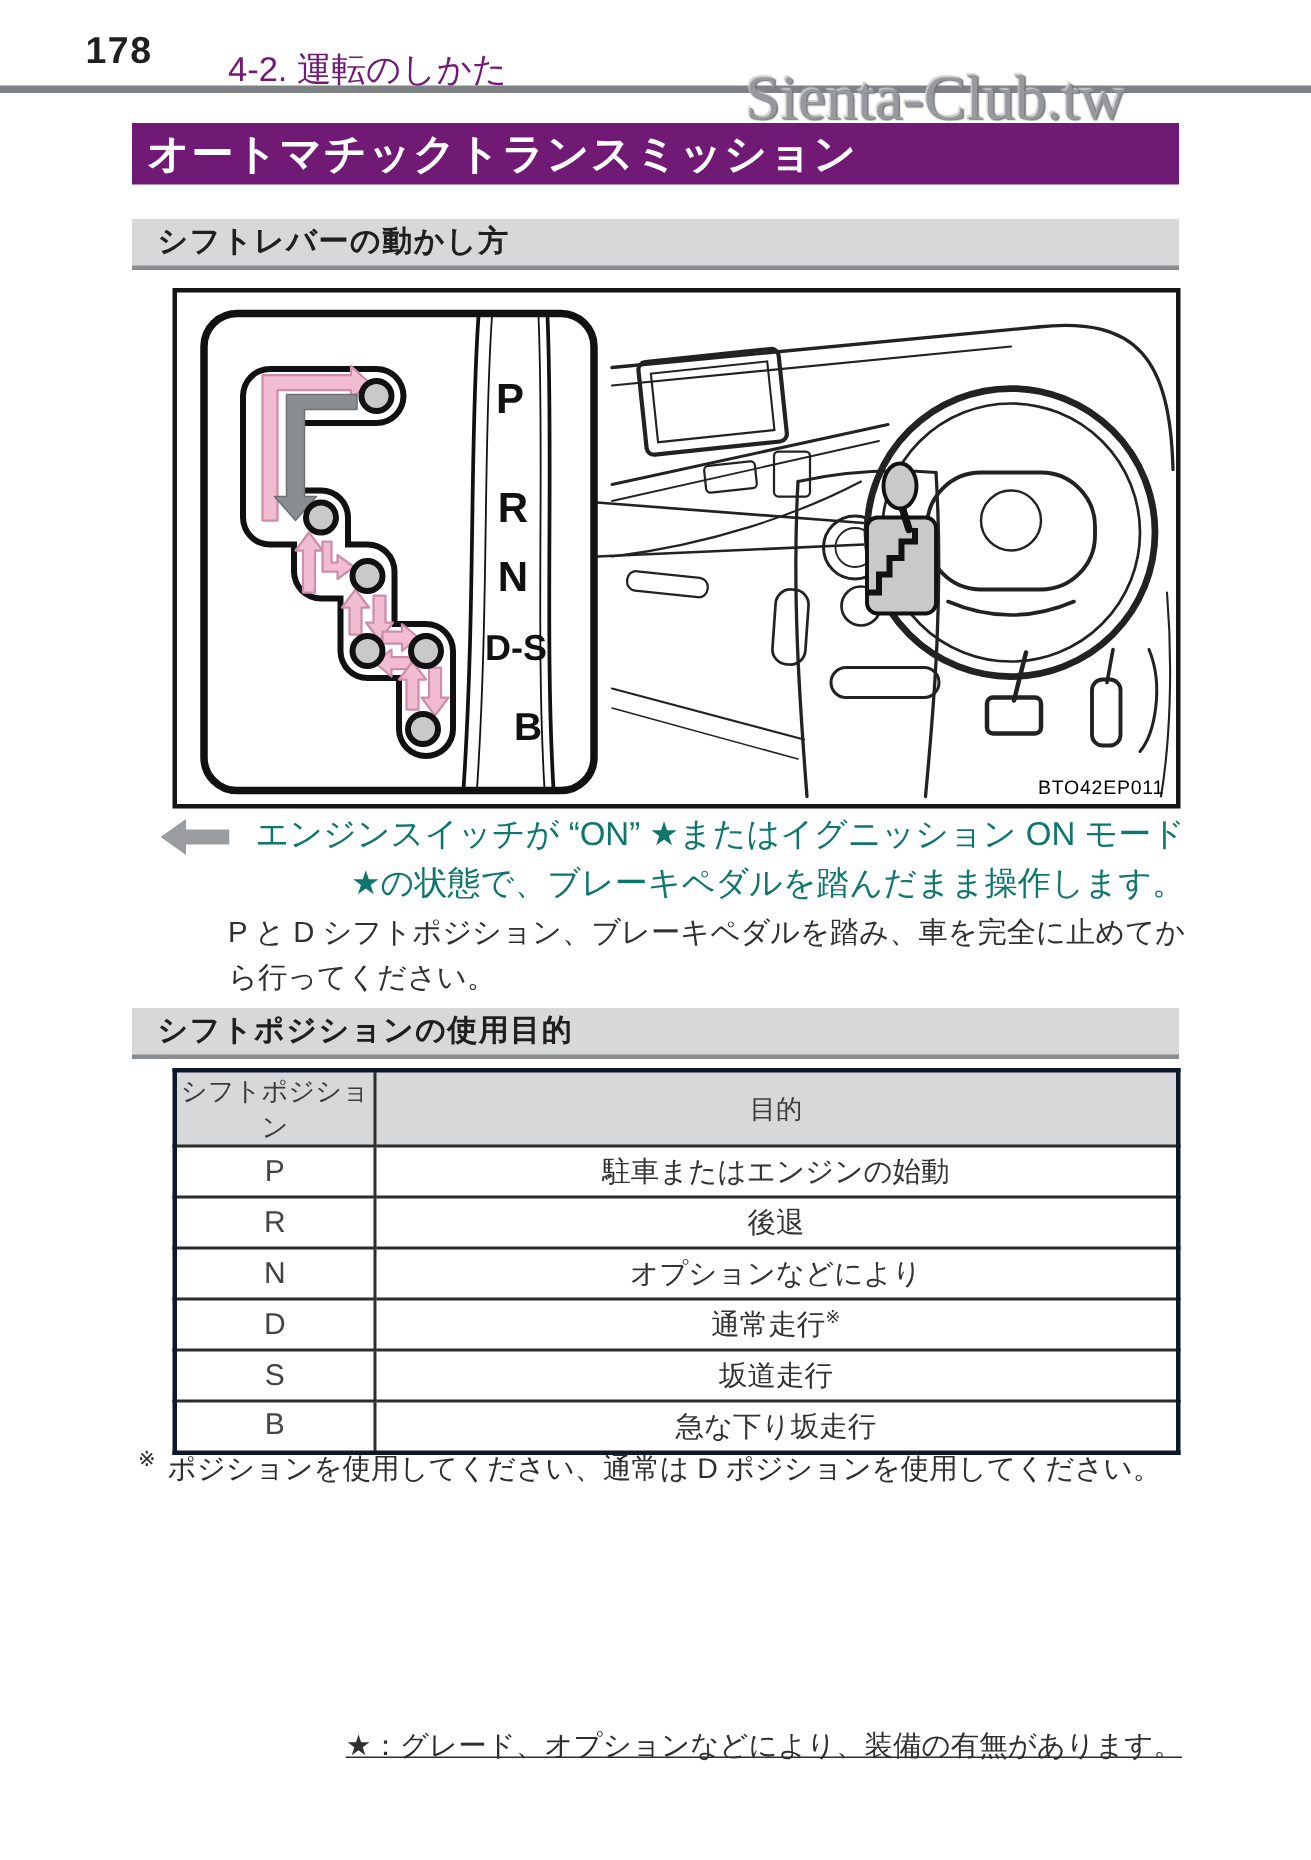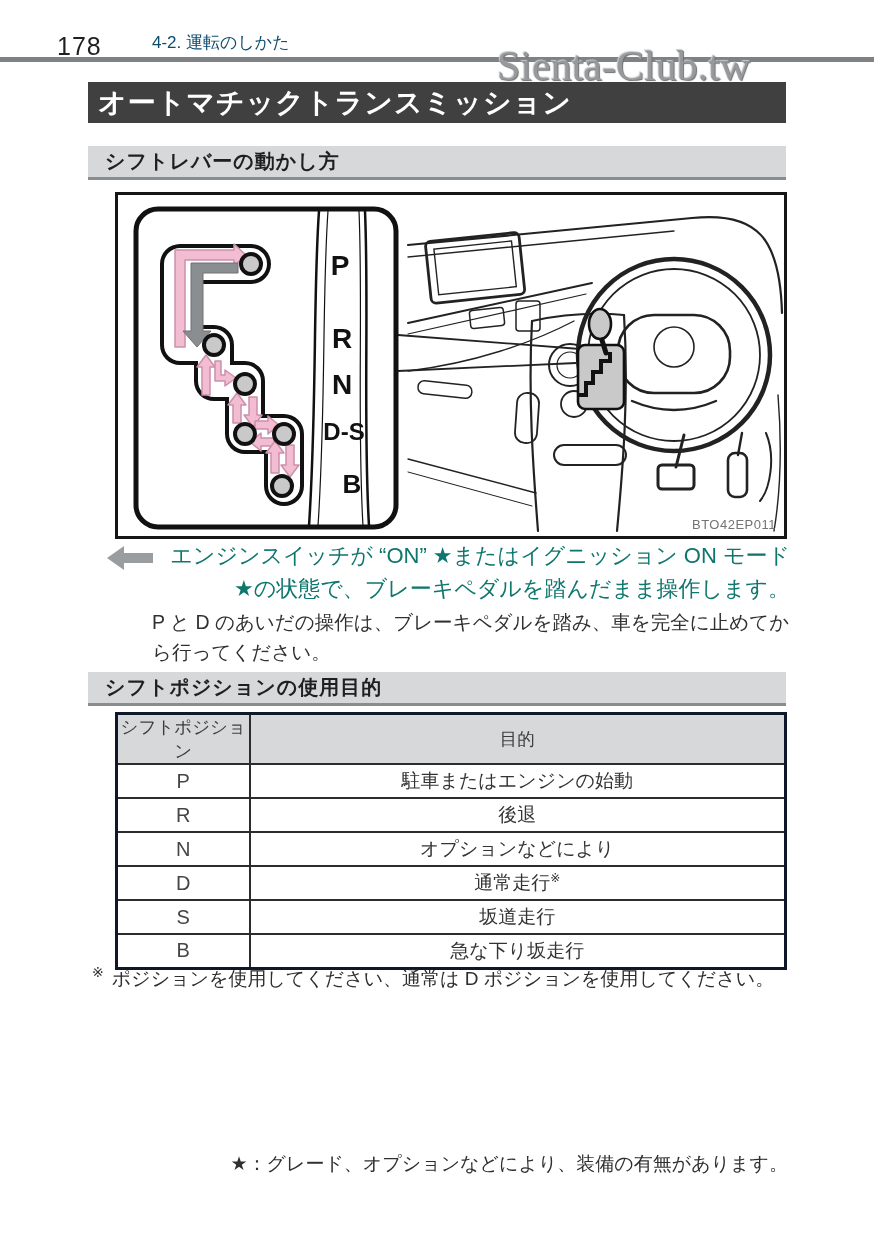--- a/index.html
+++ b/index.html
@@ -1,59 +1,59 @@
 <!DOCTYPE html>
 <html><head>
 <meta charset="utf-8">
 <style>
   * { margin:0; padding:0; box-sizing:border-box; }
   html,body { background:#fff; }
   .page {
     position:relative; width:874px; height:1240px; background:#fff;
     font-family:"Liberation Sans","DejaVu Sans",sans-serif; color:#2b2b2b; overflow:hidden;
   }
-  .page-number { position:absolute; left:57px; top:32px; font-size:25px; font-weight:400; letter-spacing:1px; color:#1f1f1f; }
-  .chapter { position:absolute; left:152px; top:31px; font-size:17px; color:#0c4a6e; }
+  .page-number { position:absolute; left:57px; top:20px; font-size:25px; font-weight:700; letter-spacing:1px; color:#1f1f1f; }
+  .chapter { position:absolute; left:152px; top:31px; font-size:23px; color:#701a75; }
   .top-rule { position:absolute; left:0; top:57px; width:874px; height:5px; background:#7f8285; }
   .watermark {
     position:absolute; left:497px; top:42px; z-index:5;
     font-family:"Liberation Serif","DejaVu Serif",serif; font-size:42px; color:#97999c;
     text-shadow:1px 1px 1px #6e7174, -1px -1px 1px #c9cbcd; white-space:nowrap;
   }
   .title-bar {
-    position:absolute; left:88px; top:82px; width:698px; height:41px; background:#404040; z-index:1;
+    position:absolute; left:88px; top:82px; width:698px; height:41px; background:#701a75; z-index:1;
     display:flex; align-items:center; padding-left:10px;
   }
   .title-bar .title-text { color:#fff; font-size:28px; font-weight:700; letter-spacing:1px; white-space:nowrap; }
   .section-heading {
     position:absolute; left:88px; width:698px; height:34px; background:#d7d8d9;
     border-bottom:3px solid #8a8d90; display:flex; align-items:center;
   }
   .section-heading .accent { width:9px; background:#6d7073; flex:0 0 9px; }
   .section-heading .label { font-size:20px; font-weight:700; color:#1f1f1f; letter-spacing:1px; line-height:31px; padding-left:8px; white-space:nowrap; }
   .sec1 { top:146px; }
   .sec2 { top:672px; }
   .figure-box { position:absolute; left:115px; top:192px; width:672px; height:347px; border:3px solid #161616; background:#fff; }
   .figure-box svg { display:block; }
-  .figure-caption { position:absolute; right:8px; bottom:4px; font-size:13px; color:#737373; letter-spacing:0.5px; }
+  .figure-caption { position:absolute; right:8px; bottom:4px; font-size:13px; color:#000000; letter-spacing:0.5px; }
   .instr-arrow { position:absolute; left:107px; top:546px; }
   .instr-main { position:absolute; left:152px; top:539px; width:638px; font-size:22px; line-height:33px; color:#0f766e; overflow-wrap:break-word;text-align:right; }
   .instr-sub { position:absolute; left:152px; top:607px; width:652px; font-size:19.5px; line-height:30px; color:#303030; overflow-wrap:break-word; }
   table.shift-table { position:absolute; left:115px; top:712px; width:672px; border-collapse:collapse; table-layout:fixed; }
   .shift-table th, .shift-table td { border:2px solid #2c2c2c; text-align:center; vertical-align:middle; font-weight:400; }
   .shift-table { border:3px solid #0f172a; }
   .shift-table th { height:38px; background:#d7d8d9; font-size:17.5px; color:#3c3c3c; }
   .shift-table td { height:34px; background:#fff; }
   .shift-table td.pos { font-size:20px; color:#454545; }
   .shift-table td.purpose { font-size:19px; color:#333; }
   .shift-table col.c1 { width:133px; }
   .shift-table sup { font-size:12px; color:#333; }
   .footnote { position:absolute; left:92px; top:964px; width:700px; font-size:19px; color:#2e2e2e; }
   .footnote .mark { font-size:14px; vertical-align:8px; margin-right:8px; }
-  .star-note { position:absolute; left:88px; top:1151px; width:700px; text-align:right; font-size:19px; color:#2f2f2f; }
+  .star-note { position:absolute; left:88px; top:1151px; width:700px; text-align:right; font-size:19px; color:#2f2f2f;text-decoration:underline; }
 </style>
 </head>
 <body>
 
 <div class="page">
 
   <div class="page-number">178</div>
   <div class="chapter">4-2. 運転のしかた</div>
   <div class="top-rule"></div>
   <div class="watermark">Sienta-Club.tw</div>
@@ -170,21 +170,21 @@
     </svg>
     <div class="figure-caption">BTO42EP011</div>
   </div>
 
   <div class="instr-arrow">
     <svg width="46" height="24" viewBox="0 0 46 24">
         <polygon points="0,12 17,0 17,7 46,7 46,17 17,17 17,24" fill="#9a9da0"></polygon>
       </svg>
   </div>
   <div class="instr-main">エンジンスイッチが “ON” ★またはイグニッション ON モード★の状態で、ブレーキペダルを踏んだまま操作します。</div>
-  <div class="instr-sub">P と D のあいだの操作は、ブレーキペダルを踏み、車を完全に止めてから行ってください。</div>
+  <div class="instr-sub">P と D シフトポジション、ブレーキペダルを踏み、車を完全に止めてから行ってください。</div>
 
   <div class="section-heading sec2">
     <div class="accent"></div>
     <div class="label">シフトポジションの使用目的</div>
   </div>
 
   <table class="shift-table">
     <colgroup>
         <col class="c1">
         <col>

